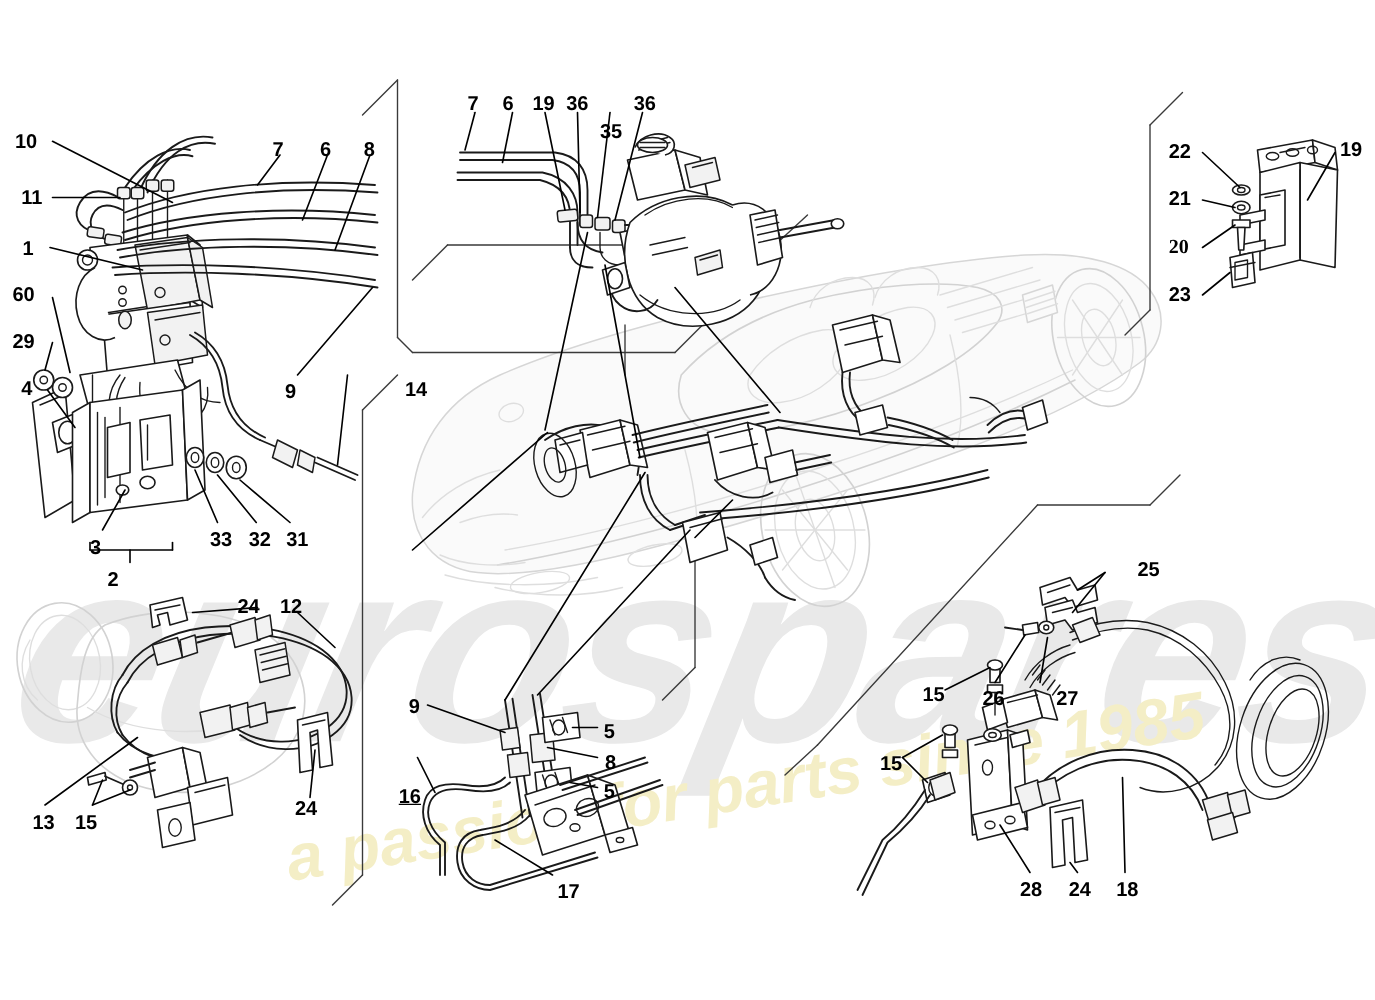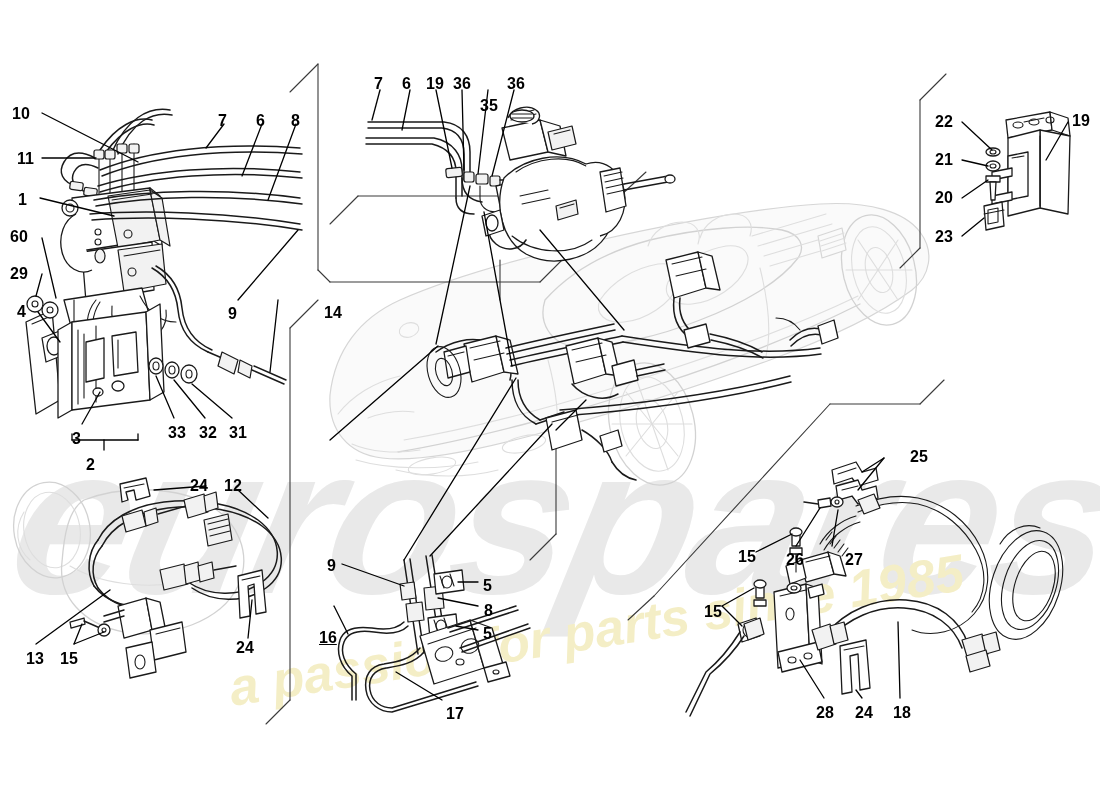--- a/index.html
+++ b/index.html
@@ -683,21 +683,21 @@
       <div class="lbl" style="left: 199px; top: 425px;">32</div>
       <div class="lbl" style="left: 229px; top: 425px;">31</div>
       <div class="lbl" style="left: 374px; top: 76px;">7</div>
       <div class="lbl" style="left: 402px; top: 76px;">6</div>
       <div class="lbl" style="left: 426px; top: 76px;">19</div>
       <div class="lbl" style="left: 453px; top: 76px;">36</div>
       <div class="lbl" style="left: 480px; top: 76px; margin-top: 22px;">35</div>
       <div class="lbl" style="left: 507px; top: 76px;">36</div>
       <div class="lbl" style="left: 935px; top: 114px;">22</div>
       <div class="lbl" style="left: 935px; top: 152px;">21</div>
-      <div class="lbl" style="left: 935px; top: 190px;">20</div>
+      <div class="lbl" style="left: 935px; top: 190px; font-family: Liberation Serif, serif;">20</div>
       <div class="lbl" style="left: 935px; top: 229px;">23</div>
       <div class="lbl" style="left: 1072px; top: 113px; text-align: right;">19</div>
       <div class="lbl" style="left: 190px; top: 478px;">24</div>
       <div class="lbl" style="left: 224px; top: 478px;">12</div>
       <div class="lbl" style="left: 26px; top: 651px;">13</div>
       <div class="lbl" style="left: 60px; top: 651px;">15</div>
       <div class="lbl" style="left: 236px; top: 640px;">24</div>
       <div class="lbl" style="left: 327px; top: 558px;">9</div>
       <div class="lbl" style="left: 483px; top: 578px;">5</div>
       <div class="lbl" style="left: 319px; top: 630px; text-decoration: underline;">16</div>

